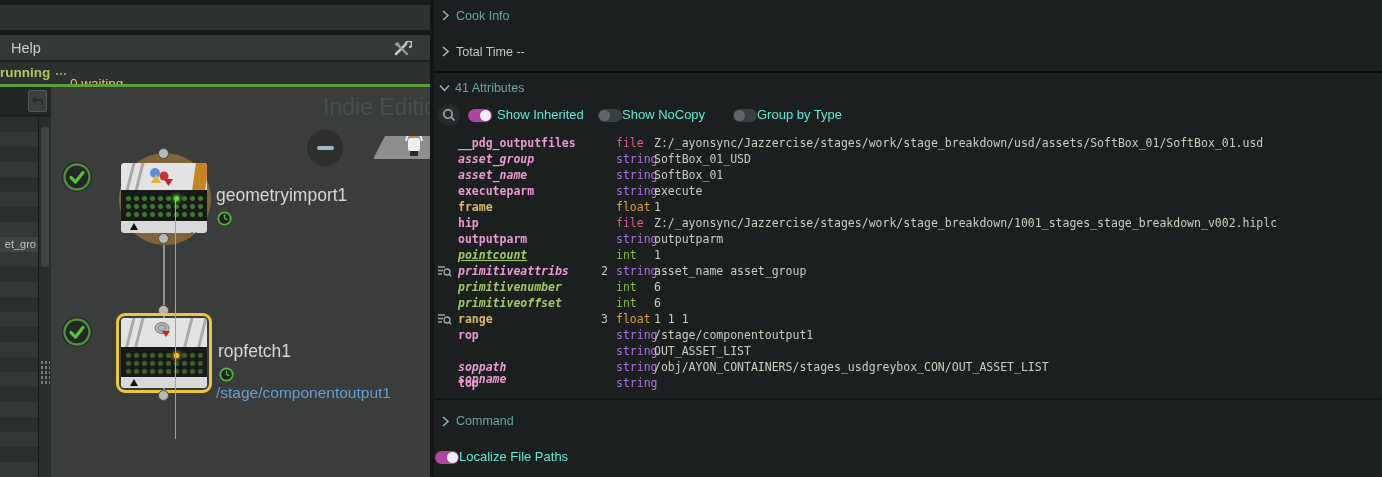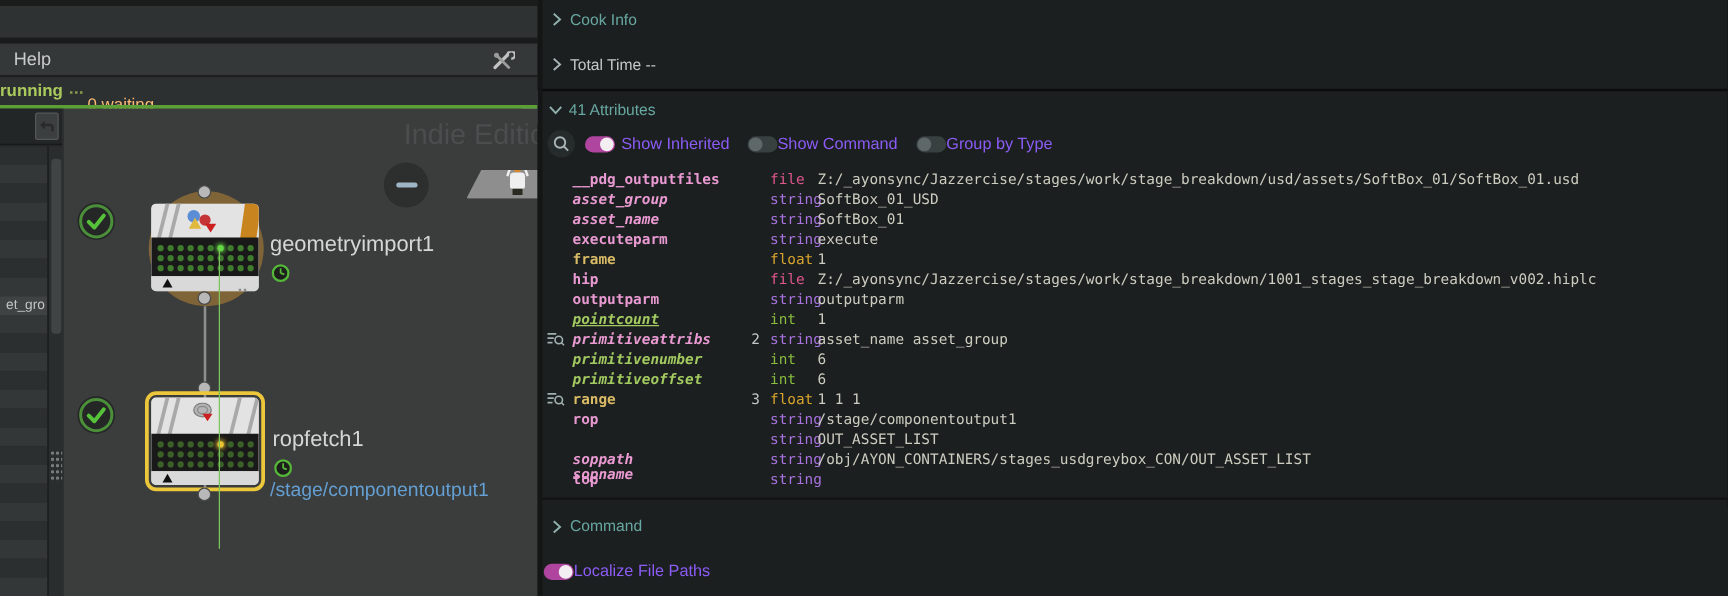--- a/index.html
+++ b/index.html
@@ -77,21 +77,21 @@
   .sect-label { color:#67a7a2; }
   .plain-label { color:#c4c8c8; }
   .hdr-divider { left:0; top:71px; width:948px; height:2px; background:#0b0d0d; }
   .tbl-divider { left:0; top:398px; width:948px; height:2px; background:#121414; }
 
   .search-btn { left:4px; top:104px; width:22px; height:22px; border-radius:50%; background:#262b2b; display:flex; align-items:center; justify-content:center; }
   .toggle { width:24px; height:13px; border-radius:7px; position:absolute; }
   .toggle .knob { position:absolute; top:1px; width:11px; height:11px; border-radius:50%; }
   .toggle.on { background:#b0459f; } .toggle.on .knob { right:1px; background:#f2eef2; }
   .toggle.off { background:#394040; } .toggle.off .knob { left:1px; background:#5f6868; }
-  .toggle-label { color:#8b5cf6; font-size:13px; }
+  .toggle-label { color:#5eead4; font-size:13px; }
 
   #attr-table { left:0; top:135px; width:948px; height:258px; font-family:"DejaVu Sans Mono", monospace; font-size:11.5px; }
   .attr-row { position:absolute; left:0; width:948px; height:16px; line-height:16px; white-space:nowrap; }
   .attr-row span { position:absolute; }
   .gutter { left:3px; top:2px; }
   .aname { left:24px; font-weight:bold; }
   .aname.it { font-style:italic; }
   .acount { left:148px; width:26px; text-align:right; color:#c2c8c8; }
   .atype { left:182px; }
   .avalue { left:220px; color:#ccccc0; }
@@ -354,21 +354,21 @@
       <line x1="9.2" y1="9.2" x2="12.5" y2="12.5" stroke="#aab6b6" stroke-width="1.5"></line>
     </svg>
   </span>
   <span class="abs toggle on" style="left:34px; top:109px;">
       <span class="knob"></span>
     </span>
   <span class="abs toggle-label" style="left:63px; top:107px;">Show Inherited</span>
   <span class="abs toggle off" style="left:164px; top:109px;">
       <span class="knob"></span>
     </span>
-  <span class="abs toggle-label" style="left:188px; top:107px;">Show Command</span>
+  <span class="abs toggle-label" style="left:188px; top:107px;">Show NoCopy</span>
   <span class="abs toggle off" style="left:299px; top:109px;">
       <span class="knob"></span>
     </span>
   <span class="abs toggle-label" style="left:323px; top:107px;">Group by Type</span>
 
   <div id="attr-table" class="abs">
       <div class="attr-row" style="top: 0px;">
         <span class="gutter"></span>
         <span class="aname" style="color: rgb(234, 154, 210);">__pdg_outputfiles</span>
         <span class="acount"></span>

